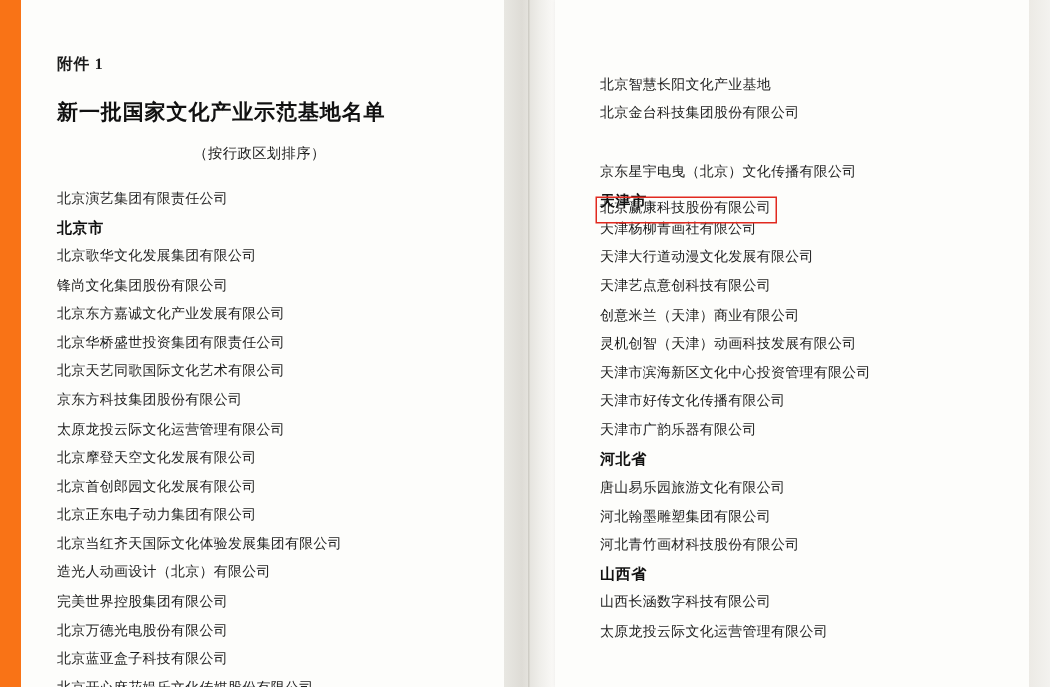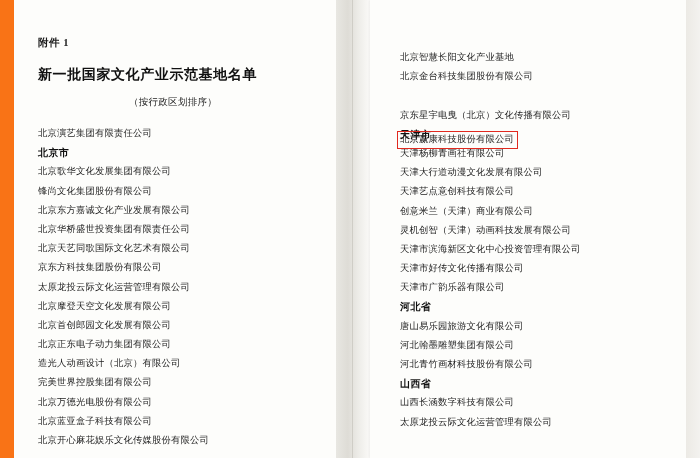--- a/index.html
+++ b/index.html
@@ -163,20 +163,21 @@
       <div class="row"><span class="entry">北京歌华文化发展集团有限公司</span></div>
       <div class="row"><span class="entry">锋尚文化集团股份有限公司</span></div>
       <div class="row"><span class="entry">北京东方嘉诚文化产业发展有限公司</span></div>
       <div class="row"><span class="entry">北京华桥盛世投资集团有限责任公司</span></div>
       <div class="row"><span class="entry">北京天艺同歌国际文化艺术有限公司</span></div>
       <div class="row"><span class="entry">京东方科技集团股份有限公司</span></div>
       <div class="row"><span class="entry">太原龙投云际文化运营管理有限公司</span></div>
       <div class="row"><span class="entry">北京摩登天空文化发展有限公司</span></div>
       <div class="row"><span class="entry">北京首创郎园文化发展有限公司</span></div>
       <div class="row"><span class="entry">北京正东电子动力集团有限公司</span></div>
+      <div class="row"><span class="entry">北京当红齐天国际文化体验发展集团有限公司</span></div>
       <div class="row"><span class="entry">造光人动画设计（北京）有限公司</span></div>
       <div class="row"><span class="entry">完美世界控股集团有限公司</span></div>
       <div class="row"><span class="entry">北京万德光电股份有限公司</span></div>
       <div class="row"><span class="entry">北京蓝亚盒子科技有限公司</span></div>
       <div class="row"><span class="entry">北京开心麻花娱乐文化传媒股份有限公司</span></div>
     </div>
   <div class="col col-right" id="col-right">
       <div class="row"><span class="entry">北京智慧长阳文化产业基地</span></div>
       <div class="row"><span class="entry">北京金台科技集团股份有限公司</span></div>
       <div class="row"><span class="entry boxed">北京赢康科技股份有限公司<span class="hl-box" style="border-color: rgb(225, 41, 31);"></span></span></div>

